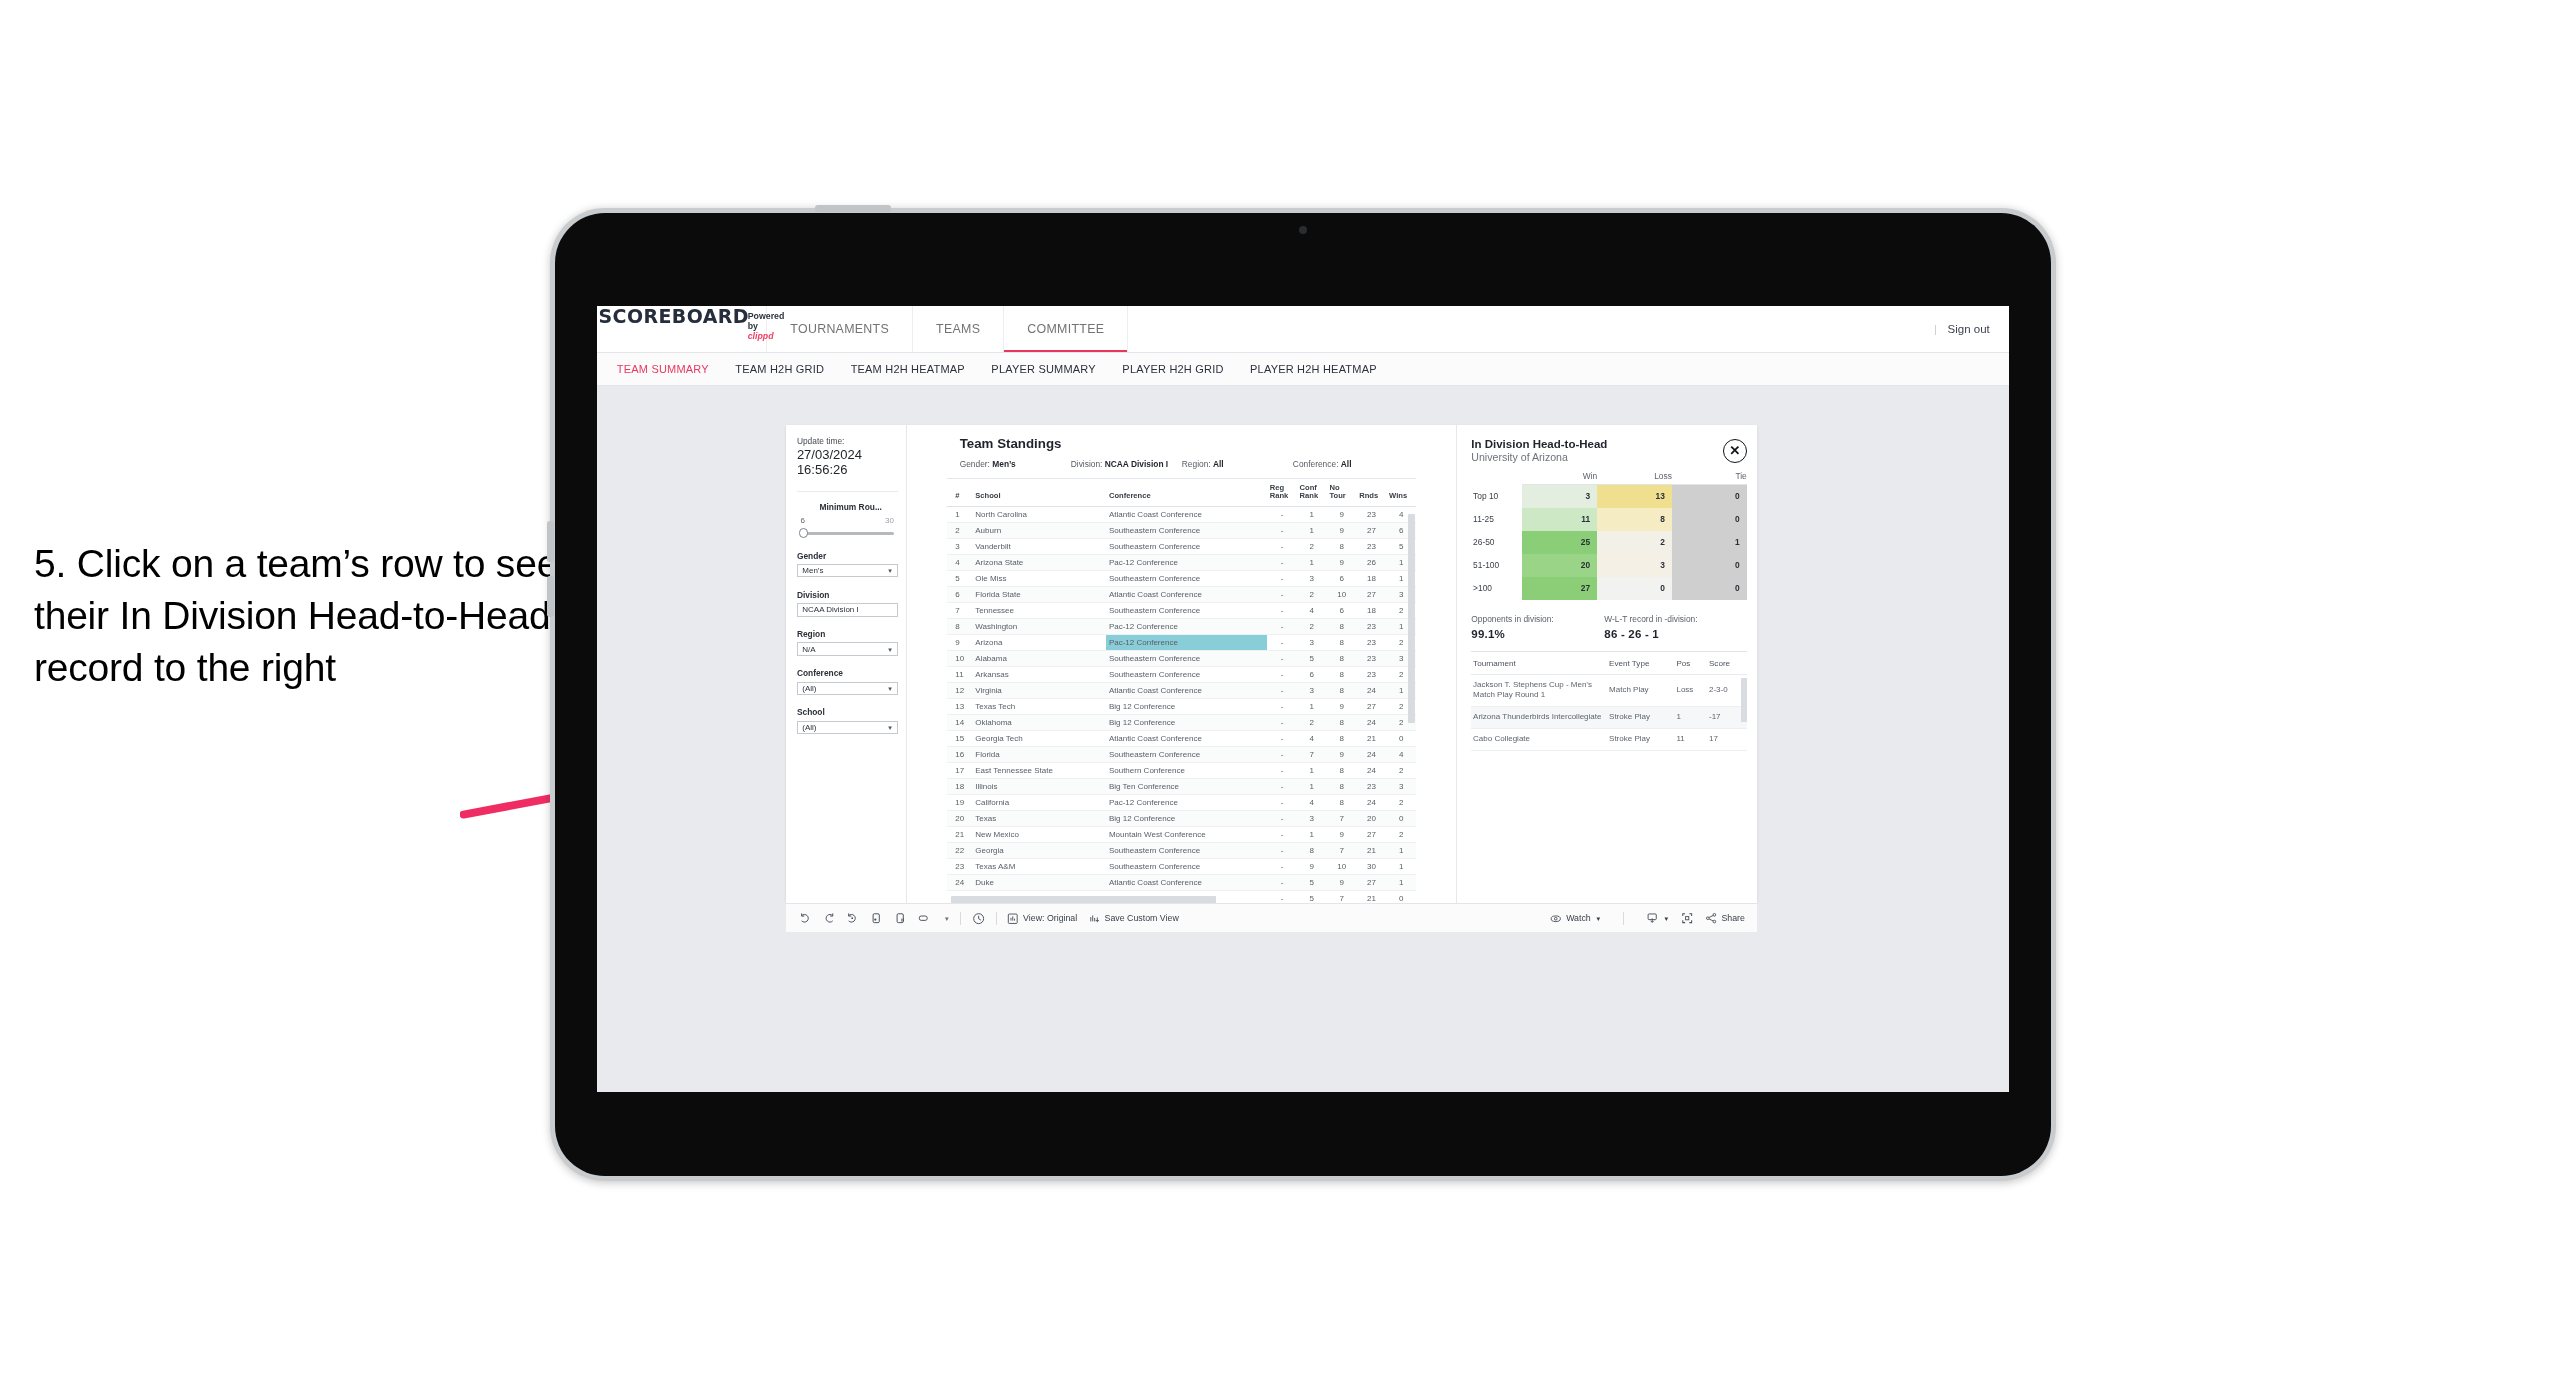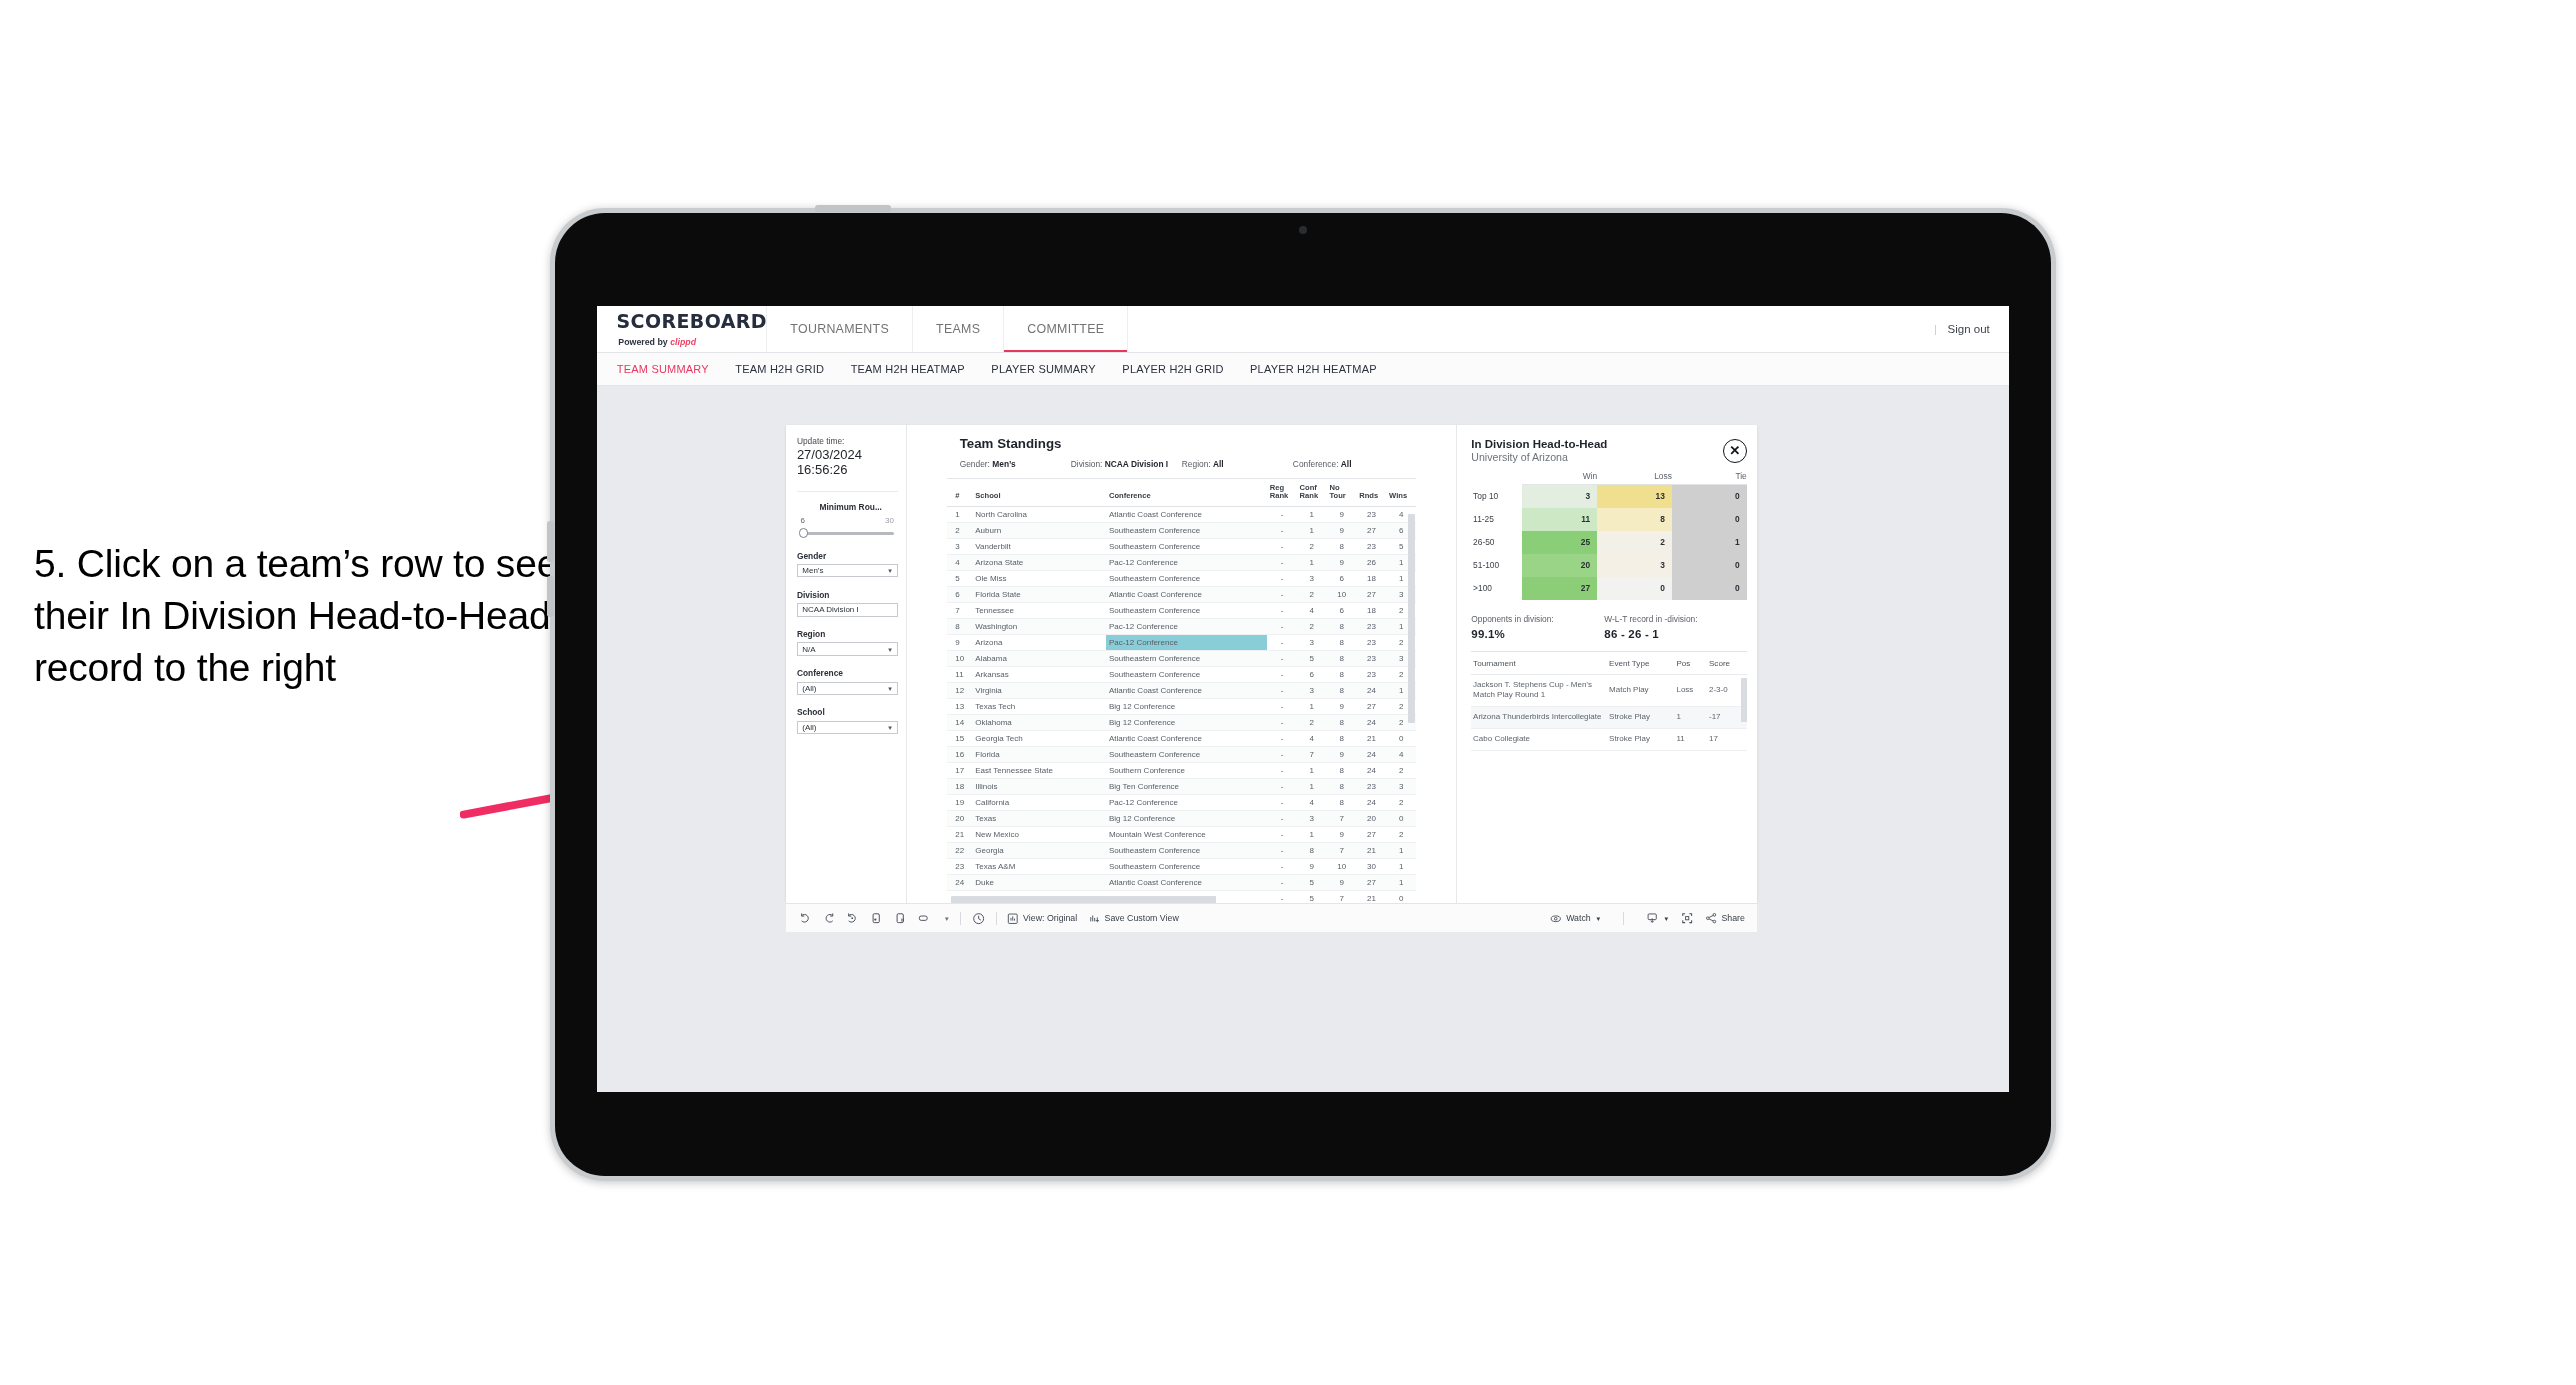--- a/index.html
+++ b/index.html
@@ -62,21 +62,21 @@
     overflow: hidden;
   }
 
   
   .topbar {
     height: 47px; background:#ffffff;
     display:flex; align-items:stretch;
     border-bottom: 0.9px solid #e3e5e8;
   }
   .brand {
-    width: 170px; display:flex; flex-direction:column;
+    width: 170px; display:flex; flex-direction:row;
     justify-content:center; padding-left: 21px;
     border-right: 0.9px solid #eceef0;
   }
   .brand-title {
     font-family: "DejaVu Sans", sans-serif;
     font-weight: 700;
     font-size: 18.6px;
     letter-spacing: 0.4px;
     color: #262d3d;
     transform: scaleX(1.02);

